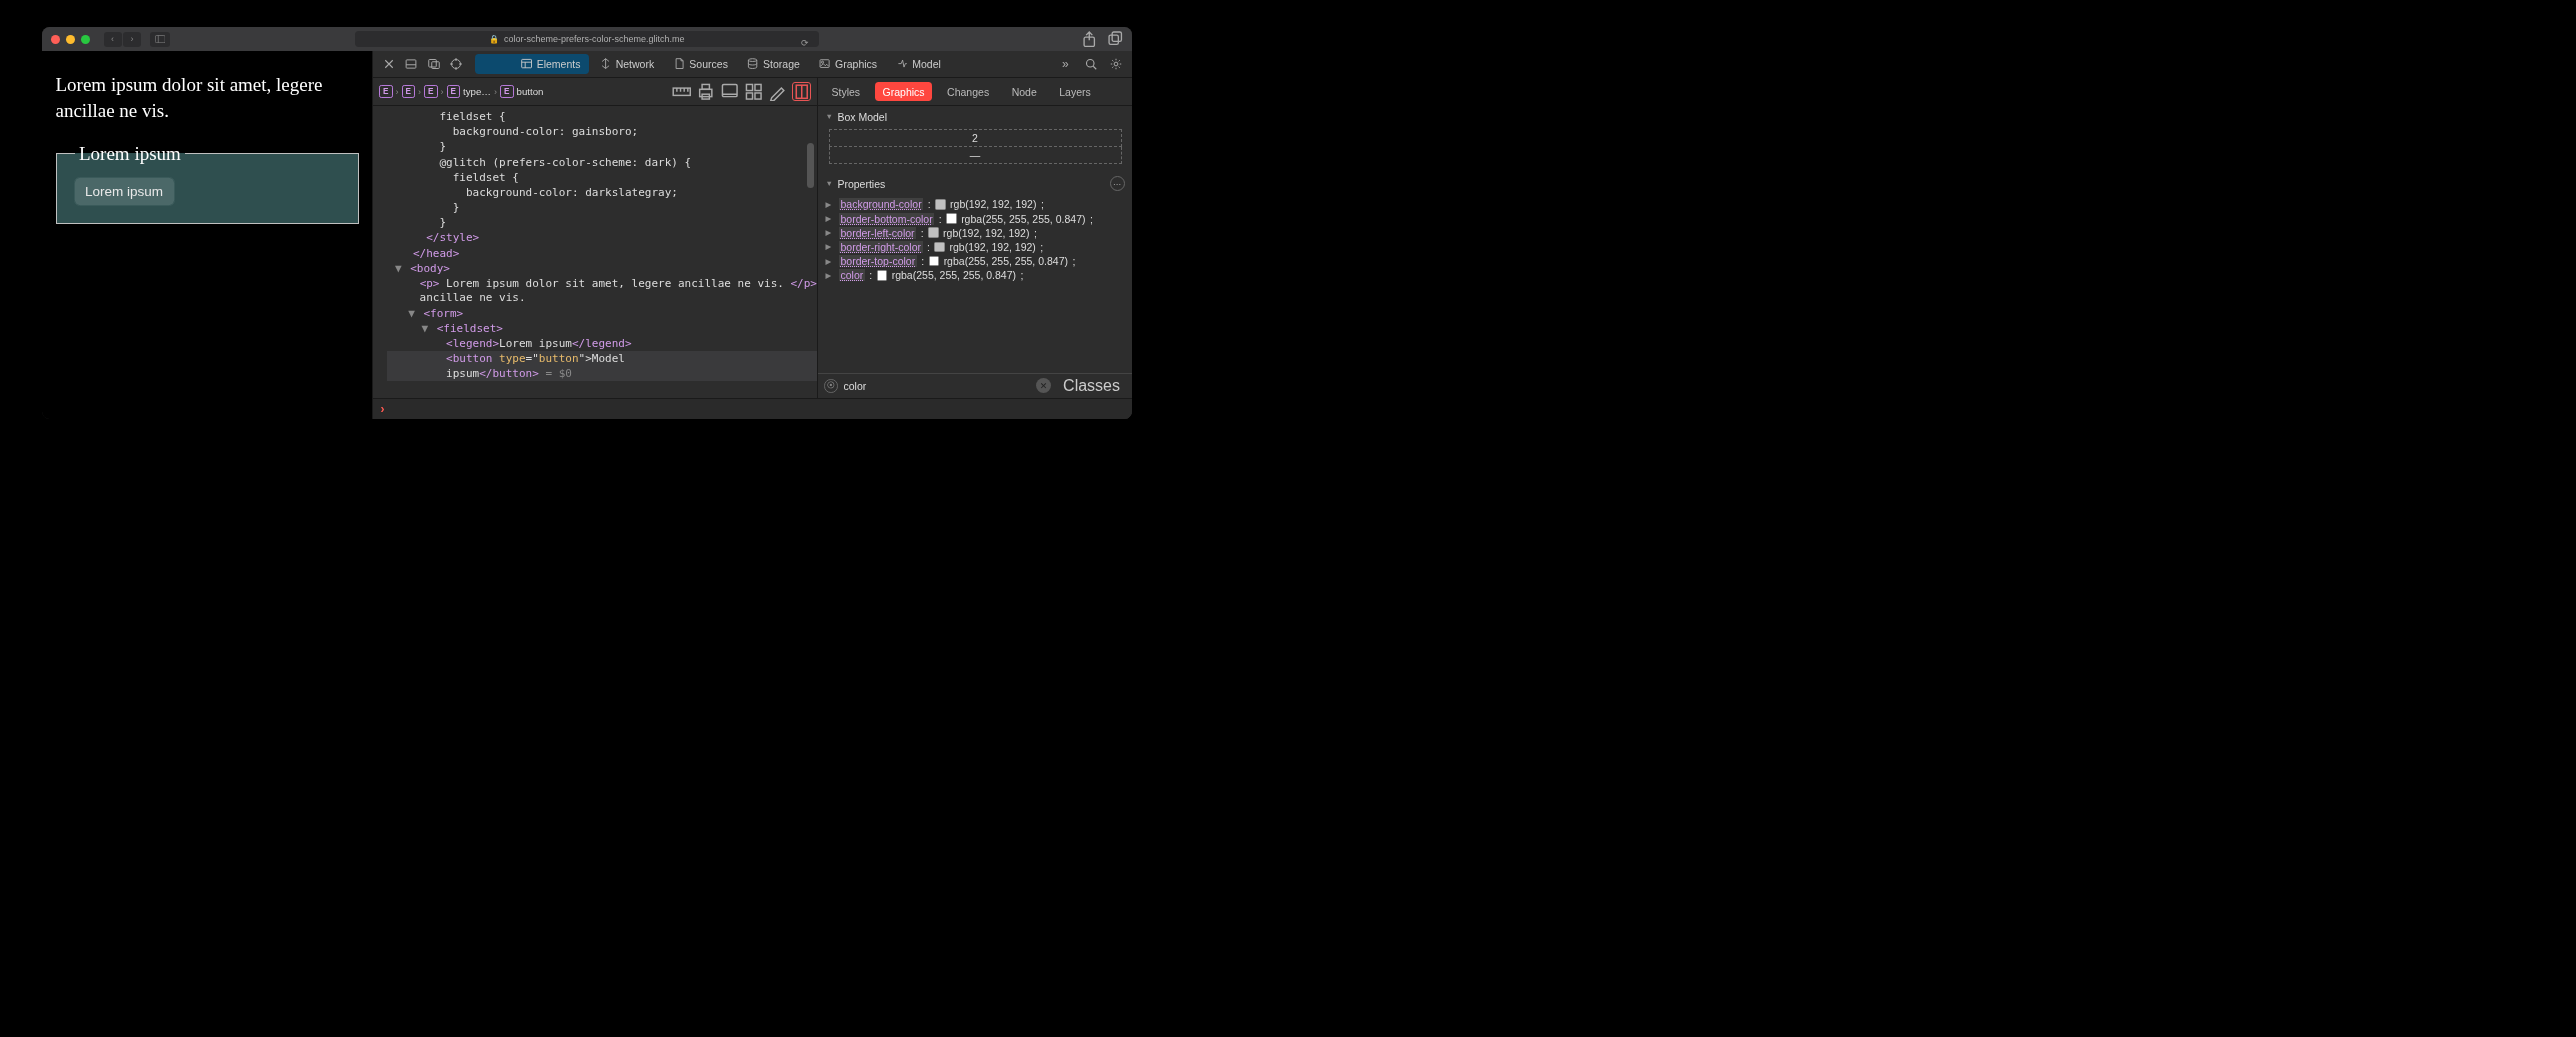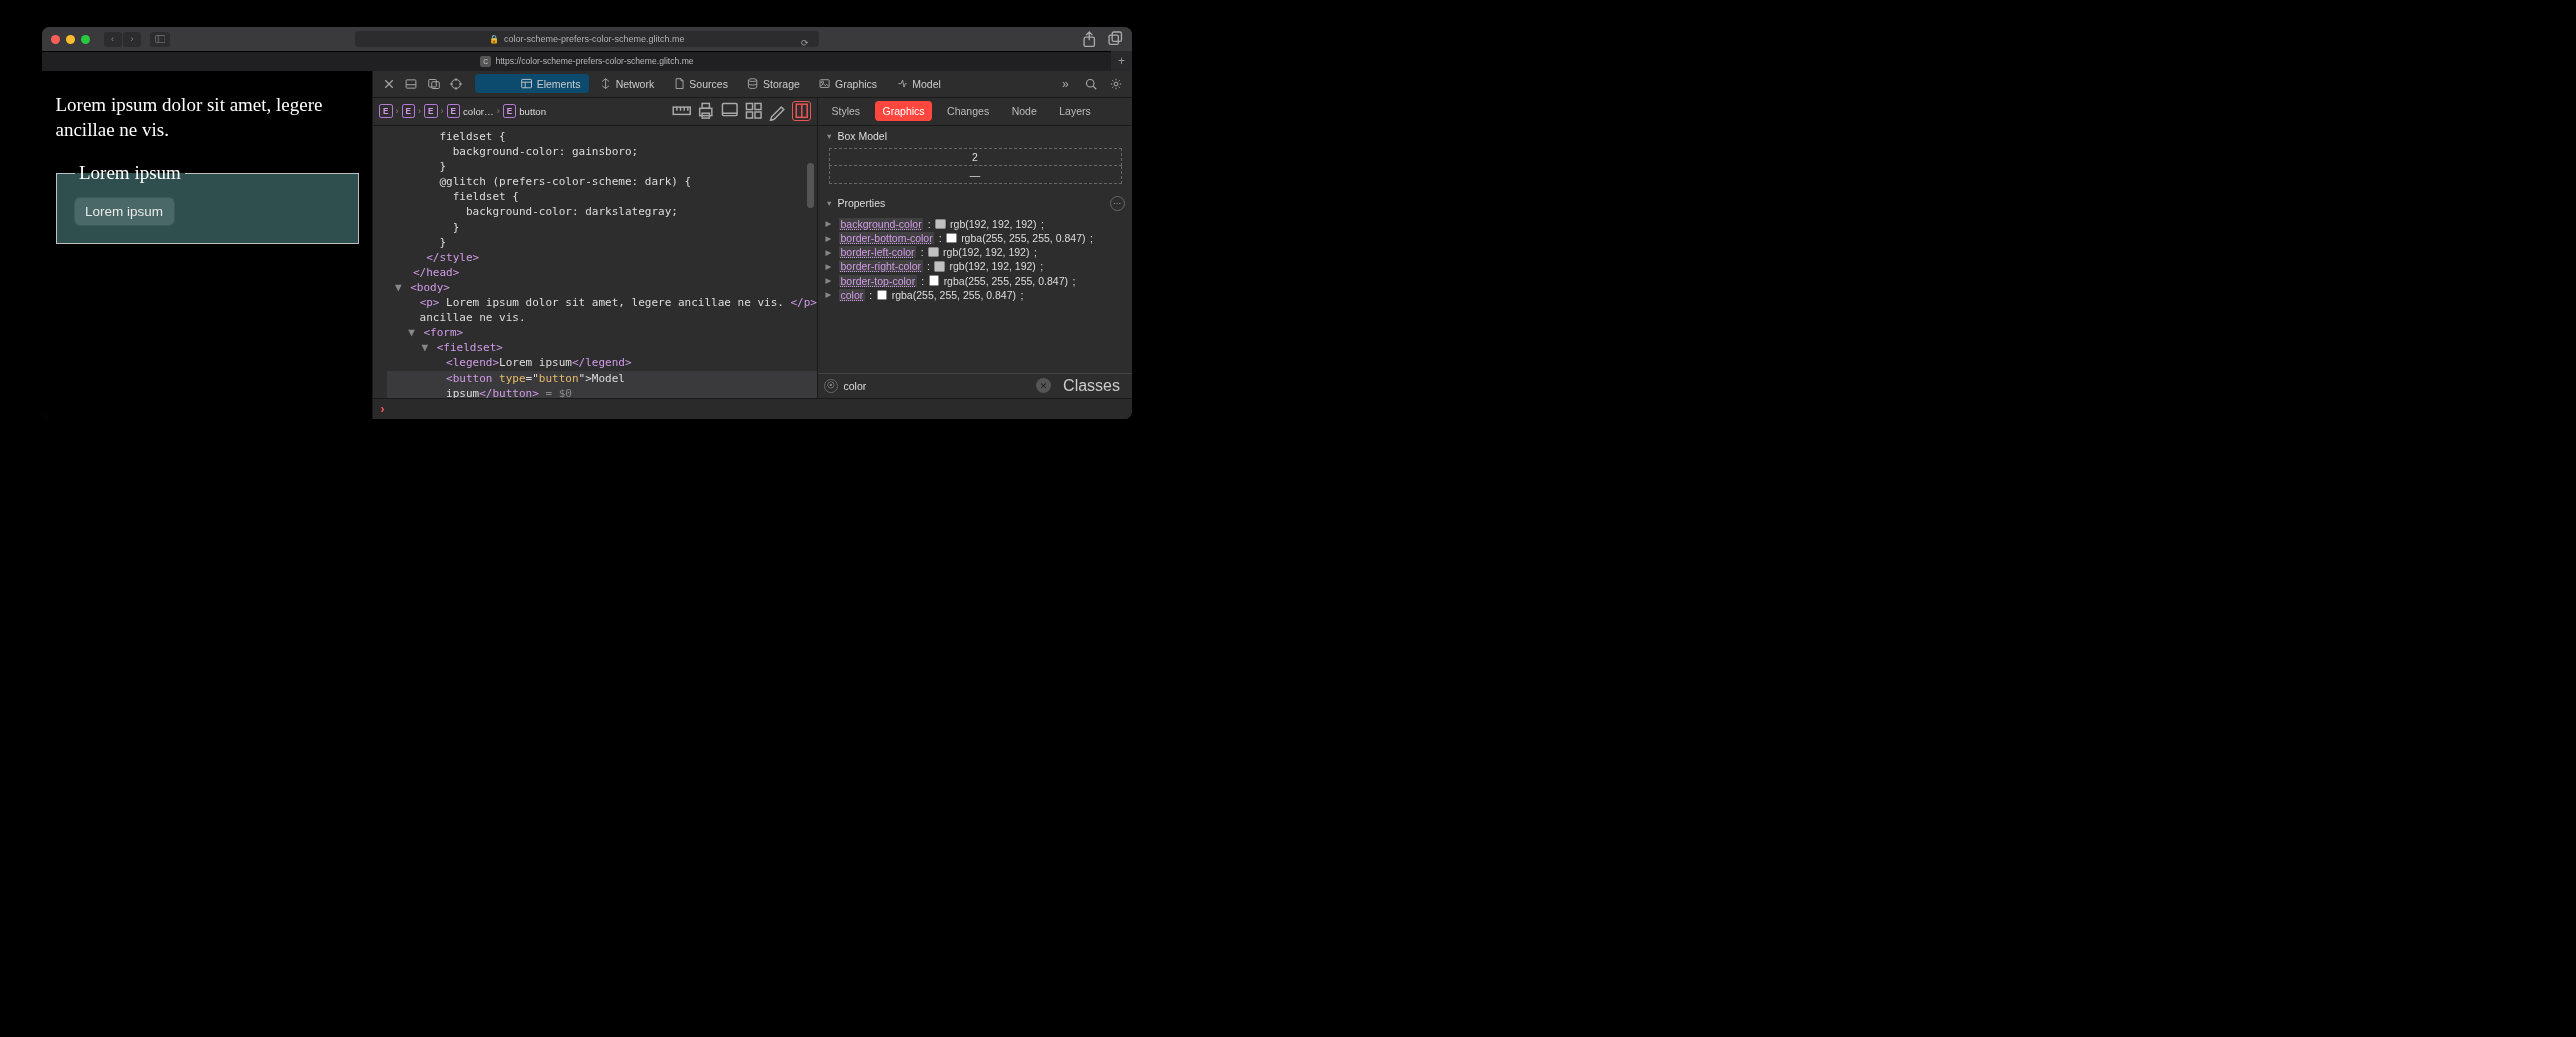--- a/index.html
+++ b/index.html
@@ -186,27 +186,20 @@
       </div>
       <div class="ic">
         <svg viewBox="0 0 16 16" fill="none" stroke="#aaa" stroke-width="1.3">
             <rect x="2" y="4" width="9" height="9" rx="1.5"></rect>
             <rect x="5" y="1" width="9" height="9" rx="1.5"></rect>
           </svg>
       </div>
     </div>
   </div>
 
-  <div class="tabrow">
-    <div class="tab">
-      <span class="favicon">C</span>
-      <span>https://color-scheme-prefers-color-scheme.glitch.me</span>
-    </div>
-    <div class="plus">+</div>
-  </div>
 
   <div class="content">
 
     <div class="page">
       <p>Lorem ipsum dolor sit amet, legere ancillae ne vis.</p>
       <form>
         <fieldset>
           <legend>Lorem ipsum</legend>
           <button type="button">Lorem ipsum</button>
         </fieldset>
@@ -313,21 +306,21 @@
             <span class="bc-item">
                 <span class="badge">E</span>
               </span>
             <span class="bc-sep">›</span>
             <span class="bc-item">
                 <span class="badge">E</span>
               </span>
             <span class="bc-sep">›</span>
             <span class="bc-item">
                 <span class="badge">E</span>
-                <span>color…</span>
+                <span>type…</span>
               </span>
             <span class="bc-sep">›</span>
             <span class="bc-item">
                 <span class="badge">E</span>
                 <span>button</span>
               </span>
           </div>
           <div class="mid-tools">
             <div class="ic">
                 <svg viewBox="0 0 16 16" fill="none" stroke="#aaa" stroke-width="1.2">

